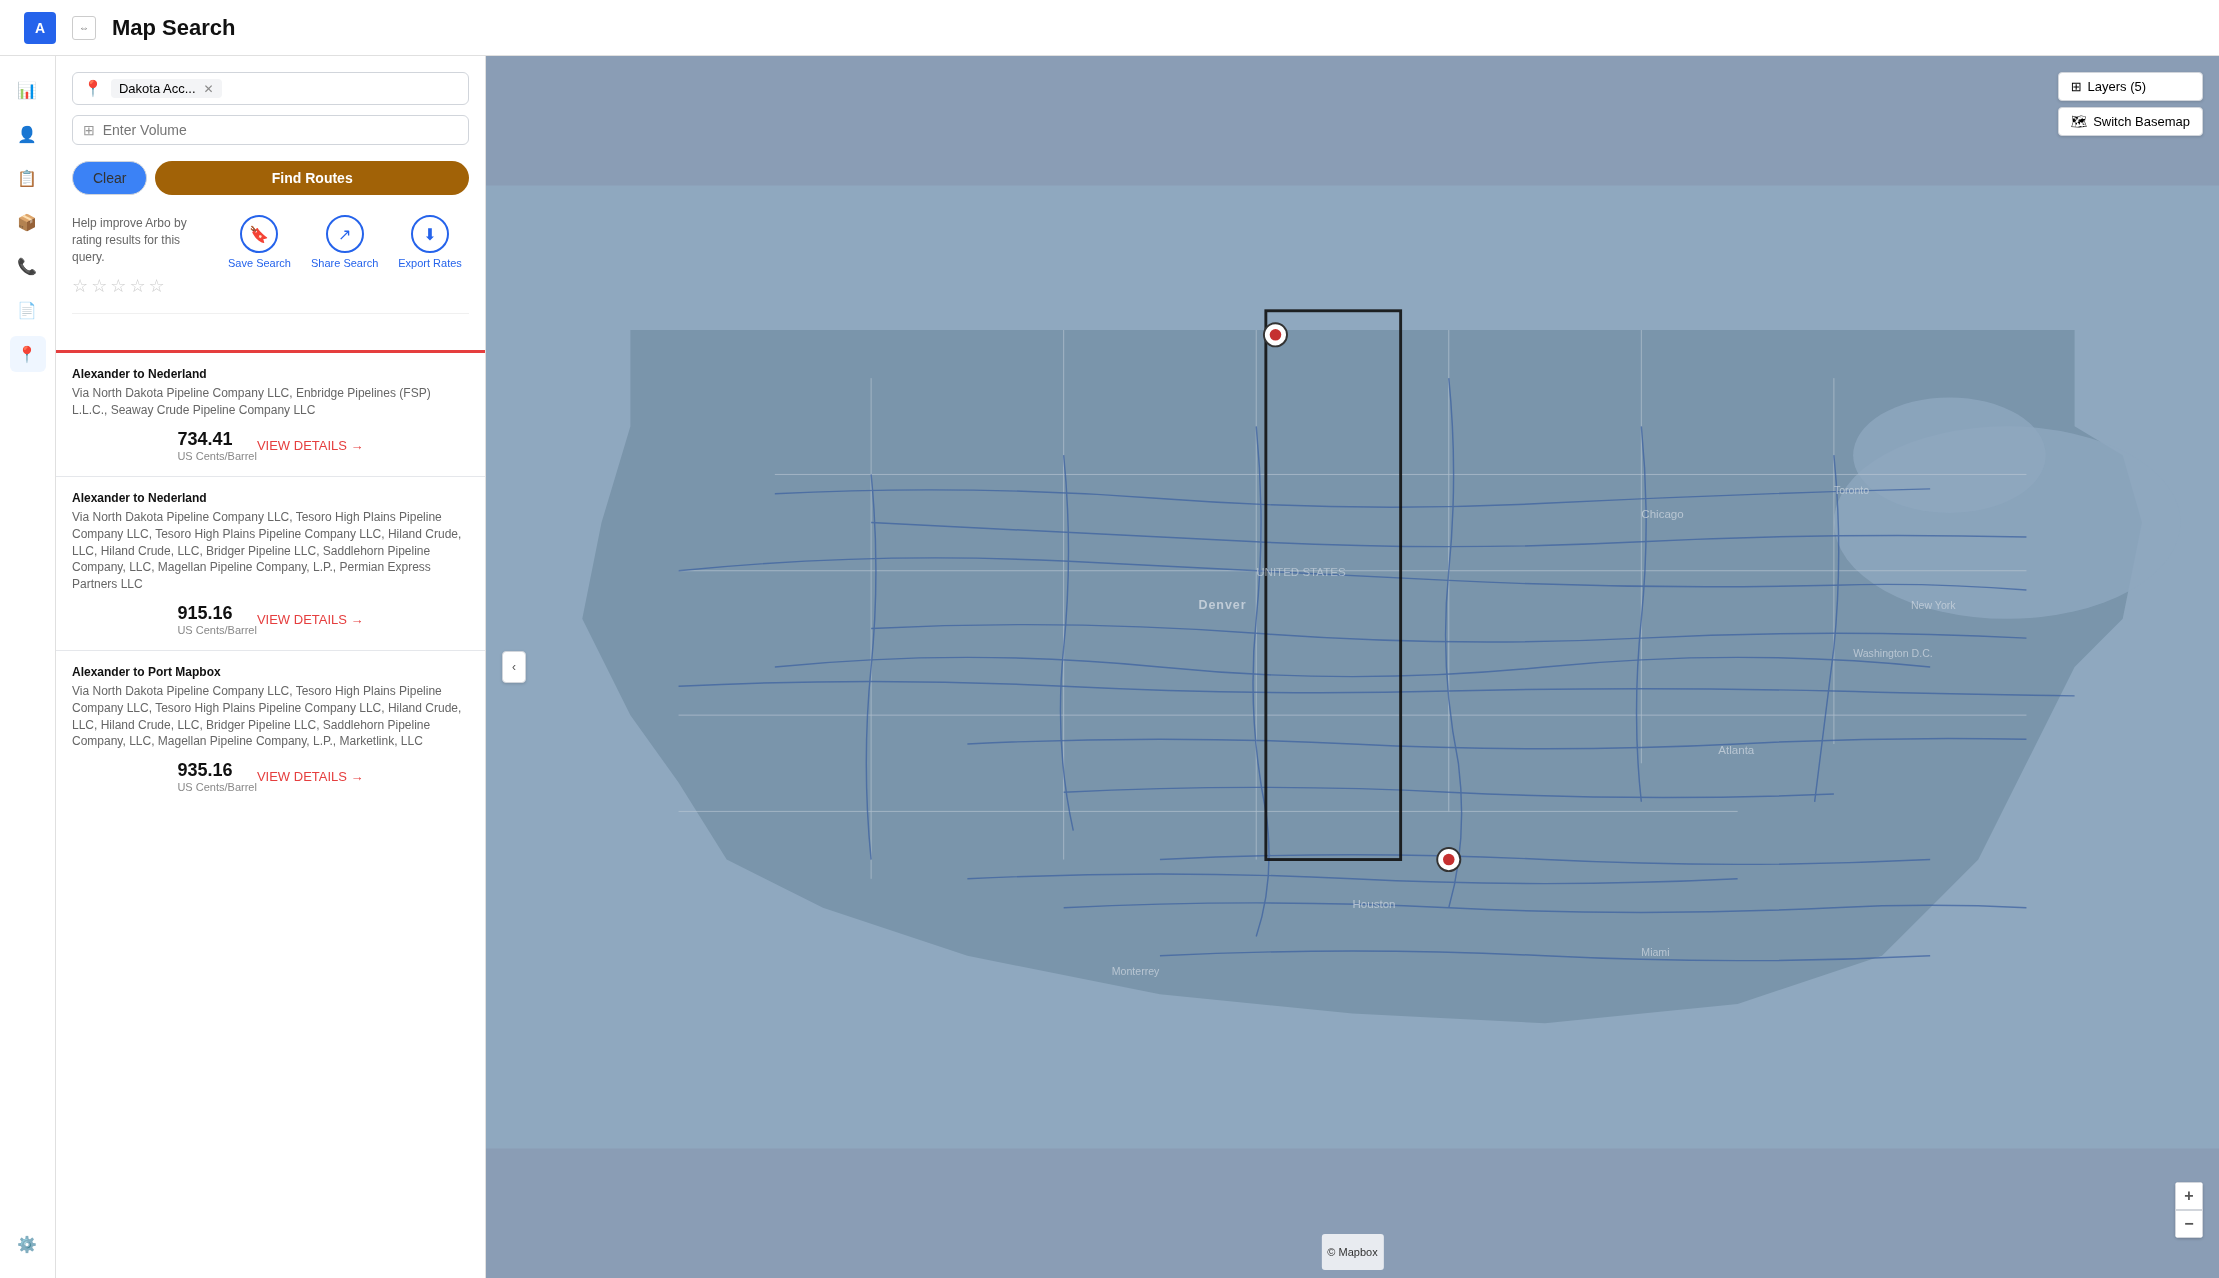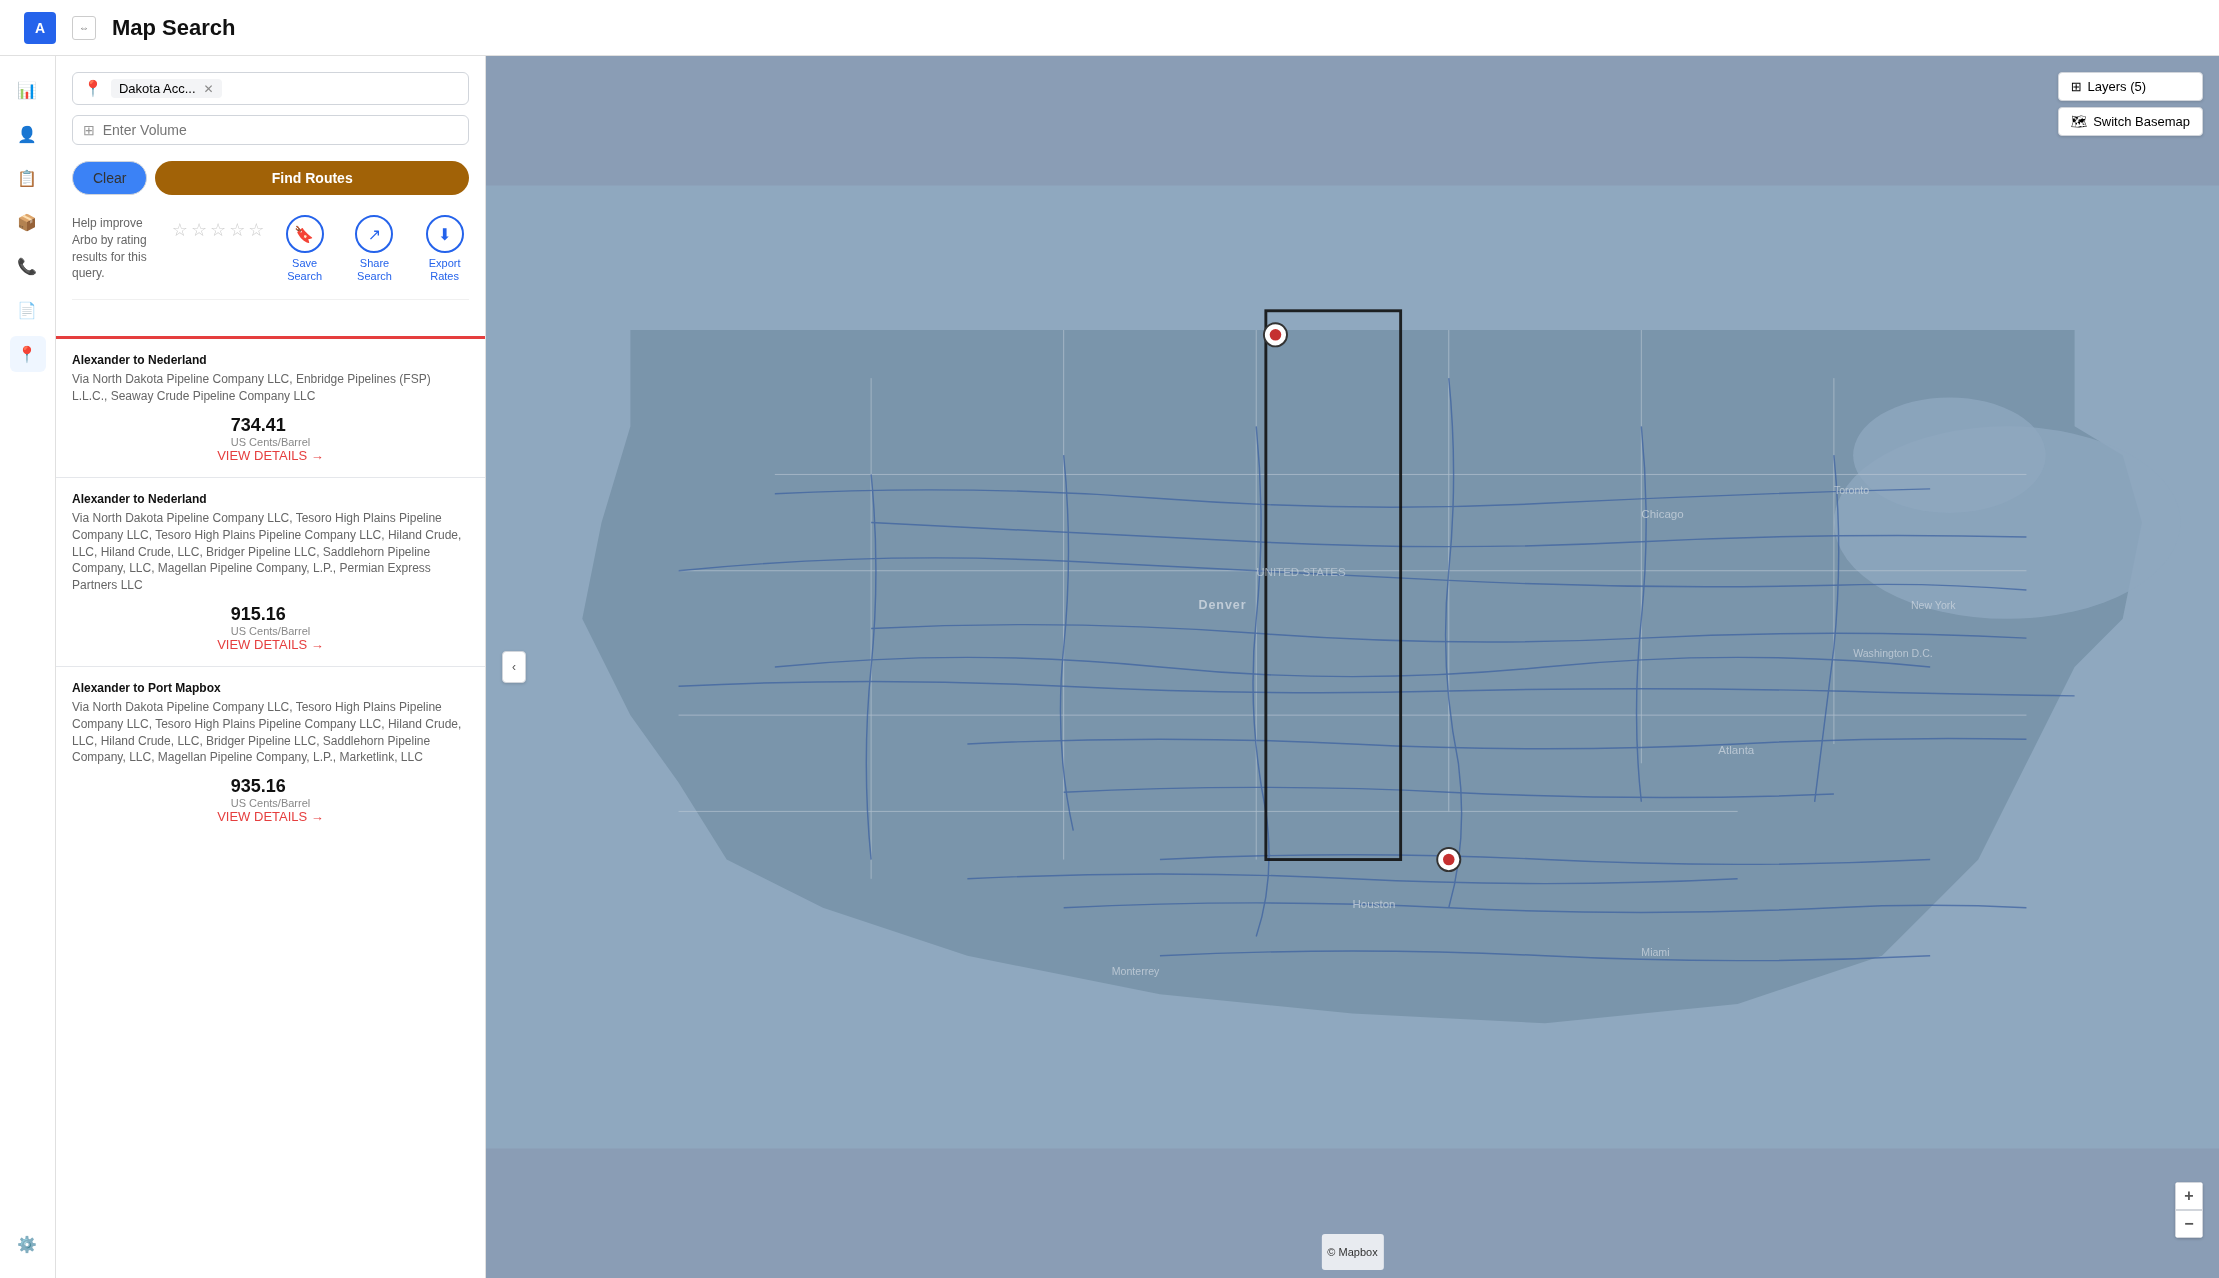--- a/index.html
+++ b/index.html
@@ -258,21 +258,20 @@
       font-size: 12px;
       color: #666;
       margin-bottom: 10px;
       line-height: 1.4;
     }
 
     .result-footer {
       display: flex;
       align-items: center;
       justify-content: center;
-      flex-direction: column;
     }
 
     .result-price {
       font-size: 18px;
       font-weight: 600;
       color: #111;
     }
 
     .result-price-unit {
       font-size: 11px;
@@ -434,21 +433,21 @@
         <span class="grid-icon">⊞</span>
         <input class="volume-input" type="text" placeholder="Enter Volume" style="">
       </div>
 
       <div class="action-row">
         <button class="btn-clear">Clear</button>
         <button class="btn-find-routes">Find Routes</button>
       </div>
 
       <div class="rating-section">
-        <div style="display:flex; flex-direction:row; gap:6px;">
+        <div style="display:flex; flex-direction:column; gap:6px;">
           <span class="rating-text">Help improve Arbo by rating results for this query.</span>
           <div class="star-row">
             <span class="star">☆</span>
             <span class="star">☆</span>
             <span class="star">☆</span>
             <span class="star">☆</span>
             <span class="star">☆</span>
           </div>
         </div>
         <div class="rating-actions">

